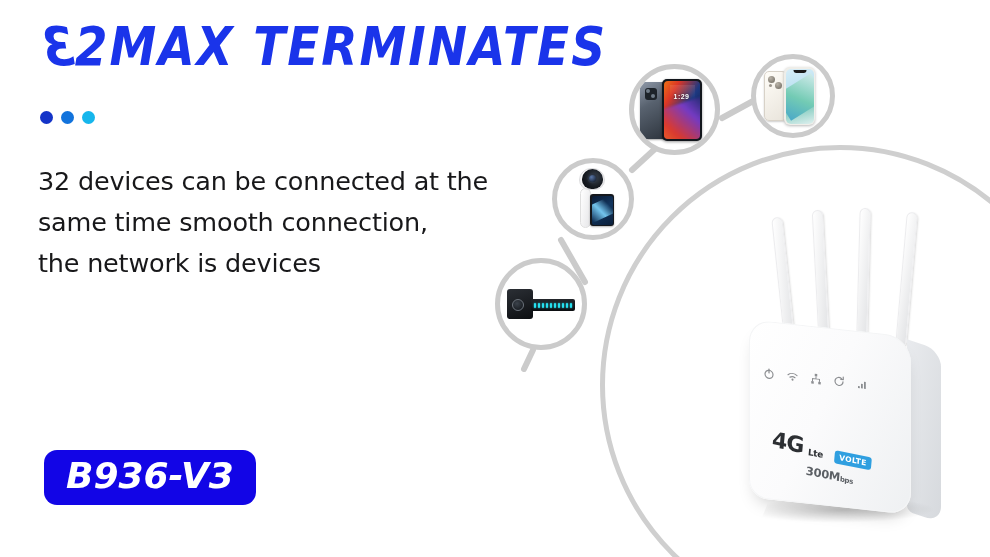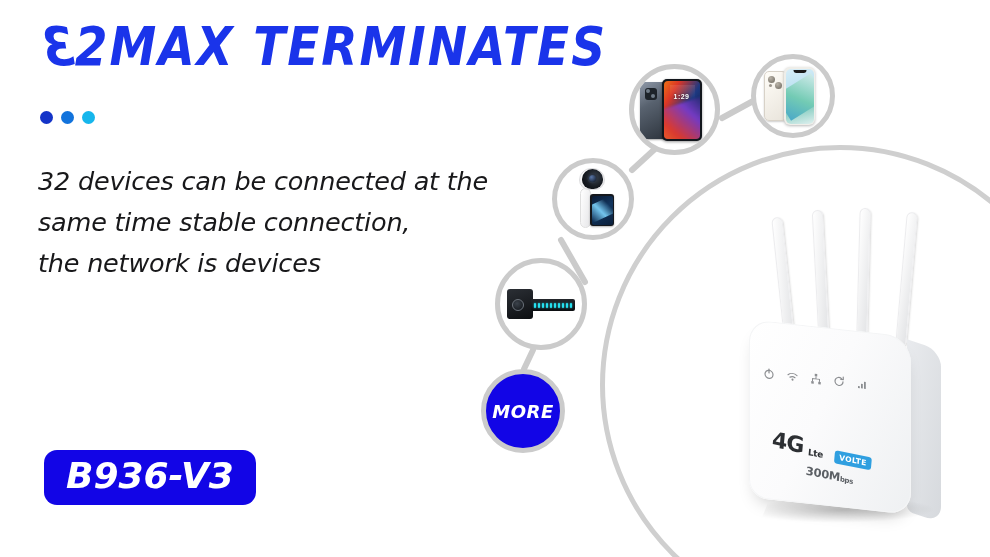--- a/index.html
+++ b/index.html
@@ -28,21 +28,21 @@
   }
 
   
   .dots { position:absolute; left:40px; top:111px; display:flex; gap:8px; }
   .dots i { display:block; width:13px; height:13px; border-radius:50%; }
 
   
   .copy {
     position:absolute; left:38px; top:161px; width:500px;
     font-family:"DejaVu Sans", sans-serif;
-    font-style:italic; font-weight:400;
+    font-weight:400;
     font-size:25.5px; line-height:41px; color:#18181a;
     letter-spacing:-0.2px;
   }
   .copy div { white-space:nowrap; }
 
   
   .badge {
     position:absolute; left:44px; top:450px;
     padding:7px 22px 9px 22px;
     background:#1205e6; border-radius:13px;
@@ -308,21 +308,21 @@
   <div class="title"><span class="mirror3">3</span><span>2MAX  TERMINATES</span></div>
 
   <div class="dots">
     <i style="background:#1434c8"></i>
     <i style="background:#1273dc"></i>
     <i style="background:#16b6ec"></i>
   </div>
 
   <div class="copy">
     <div>32 devices can be connected at the</div>
-    <div>same time stable connection,</div>
+    <div>same time smooth connection,</div>
     <div>the network is devices</div>
   </div>
 
   <div class="badge">
     <span>B936-V3</span>
   </div>
 
   <div class="bub bub-tablet">
     <div class="tabwrap">
       <div class="tab-back">
@@ -375,23 +375,20 @@
         <i></i>
         <i></i>
         <i></i>
         <i></i>
         <i></i>
         <i></i>
       </div>
     </div>
   </div>
 
-  <div class="bub bub-more">
-    <span class="more-txt">MORE</span>
-  </div>
 
   <div class="router">
     <div class="ant a1"></div>
     <div class="ant a2"></div>
     <div class="ant a3"></div>
     <div class="ant a4"></div>
 
     <div class="side3d"></div>
     <div class="shadow3d"></div>
     <div class="body3d"></div>

